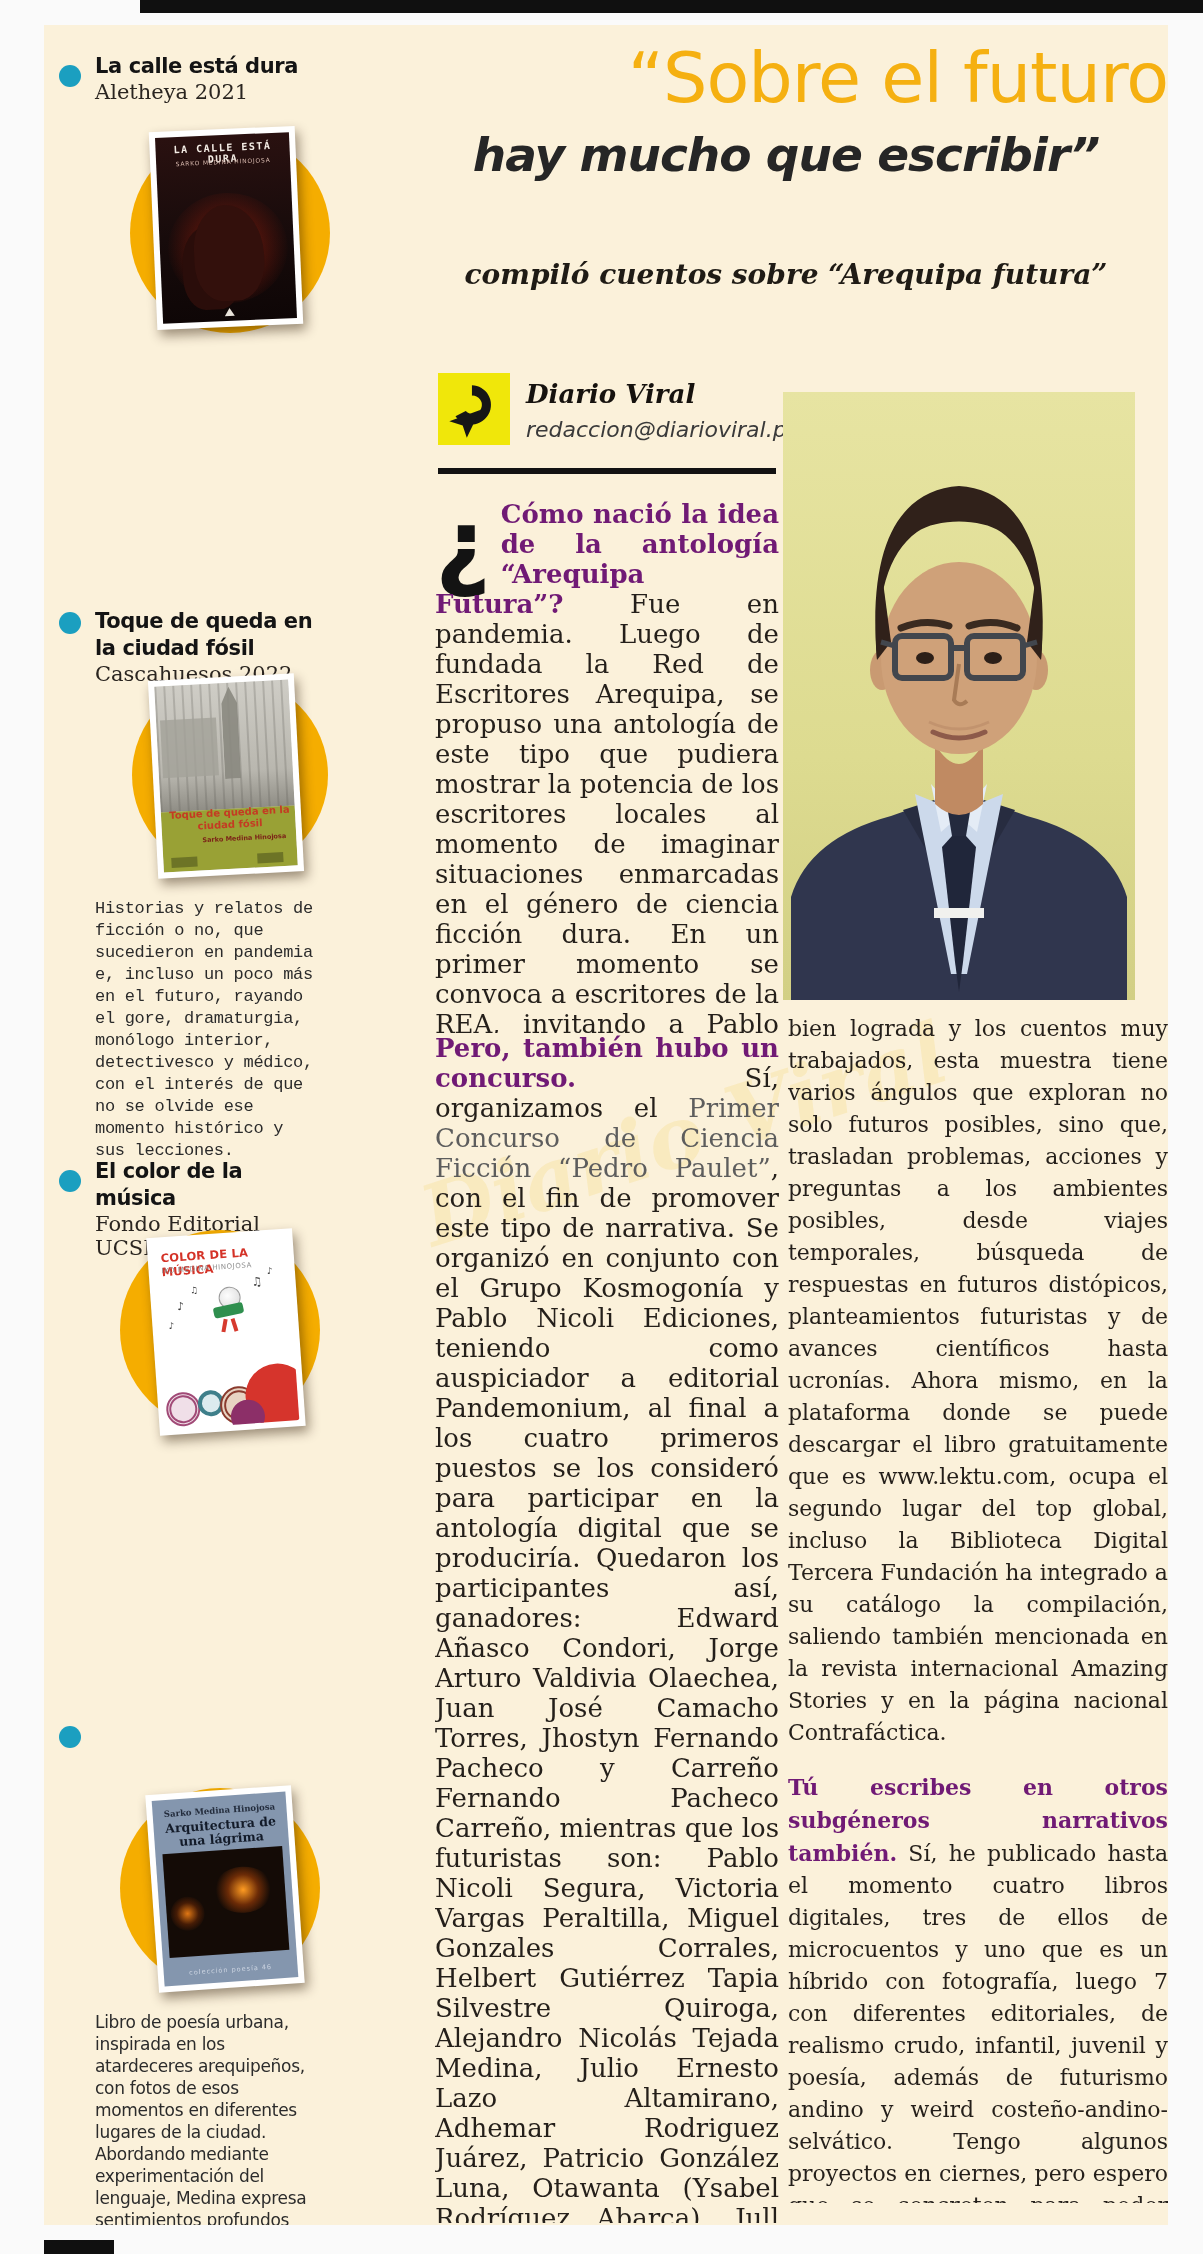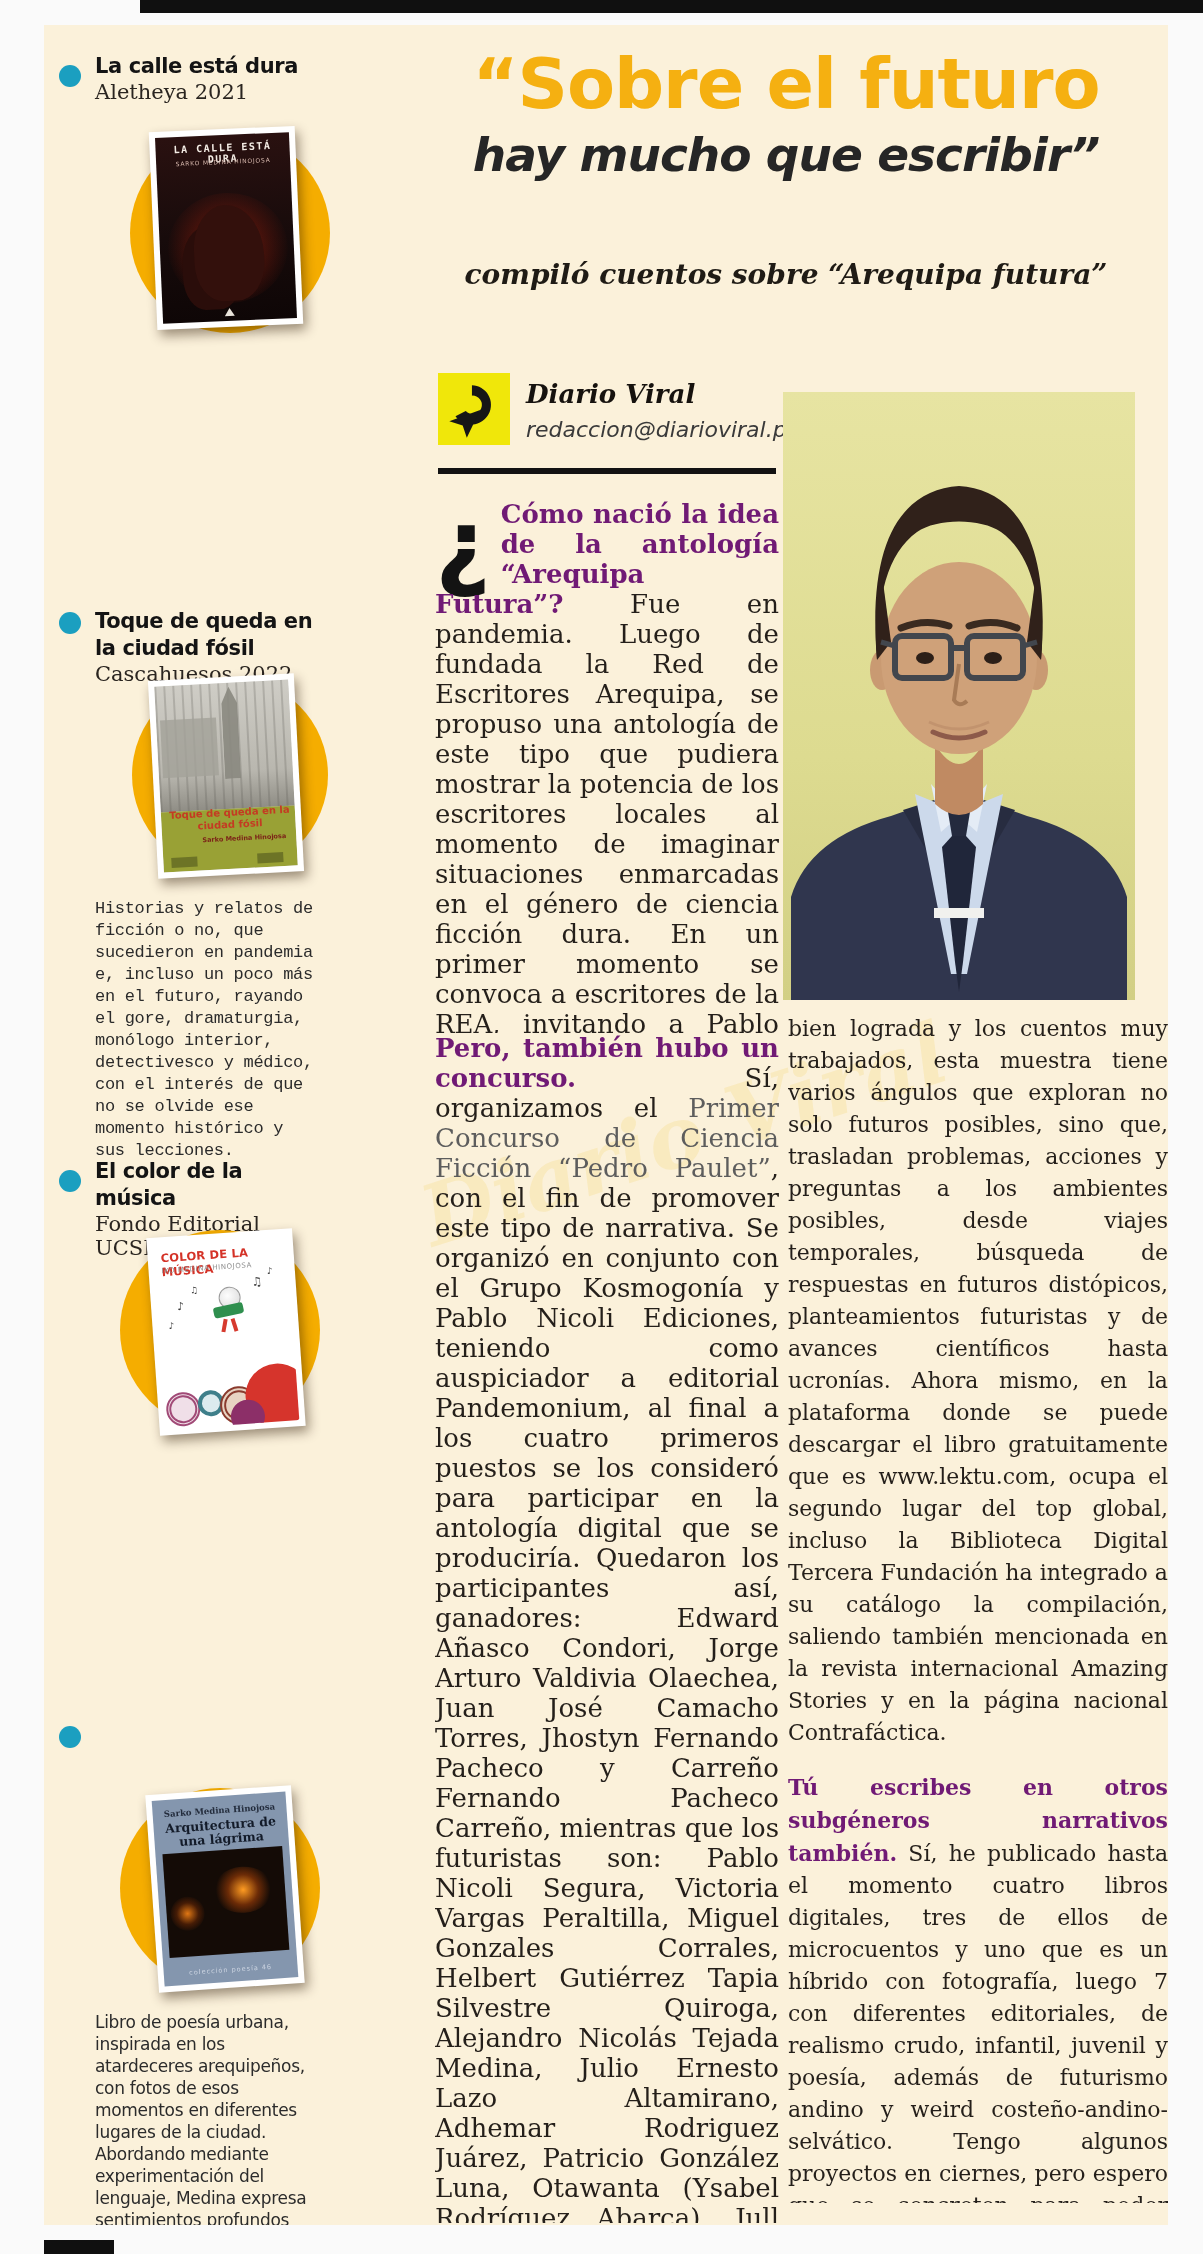--- a/index.html
+++ b/index.html
@@ -87,22 +87,22 @@
              font-weight:bold; font-size:12.5px; line-height:14px; color:#131b29; }
   .art4 .photo { position:absolute; left:7px; top:54px; width:120px; height:104px; background:#140b06; }
   .art4 .photo i { position:absolute; left:48px; top:18px; width:60px; height:46px; border-radius:50%;
                    background:radial-gradient(circle,#ff9c22 0%, rgba(180,70,8,.55) 40%, rgba(0,0,0,0) 72%); }
   .art4 .photo u { position:absolute; left:4px; top:44px; width:34px; height:34px; border-radius:50%;
                    background:radial-gradient(circle,#e07714 0%, rgba(120,45,5,.5) 45%, rgba(0,0,0,0) 75%); }
   .art4 .coll { position:absolute; bottom:8px; left:0; width:100%; font-size:6.5px; letter-spacing:1px; color:#cdd5e2; }
 
   
   .headline1 {
-    position:absolute; left:360px; top:18px; width:764px; text-align:center;
-    font-size:70px; line-height:82px; font-weight:bold; letter-spacing:-1px; color:#f5b011;
+    position:absolute; left:360px; top:12px; width:764px; text-align:right;
+    font-size:70px; line-height:82px; font-weight:normal; letter-spacing:-1px; color:#f5b011;
   }
   .headline2 {
     position:absolute; left:360px; top:102px; width:764px; text-align:center;
     font-size:47px; line-height:56px; font-weight:bold; font-style:italic; letter-spacing:-1px; color:#262626;
   }
   .subhead {
     position:absolute; left:380px; top:194px; width:724px; text-align:center;
     font-family:"DejaVu Serif", serif; font-weight:bold; font-style:italic;
     font-size:28px; line-height:37px; color:#1f1b15;
   }

